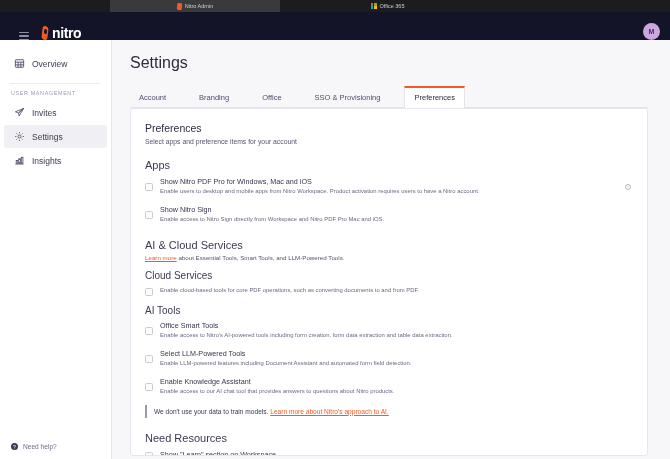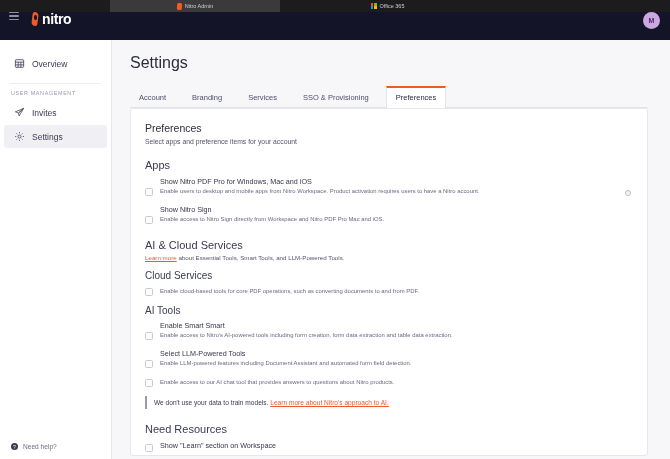--- a/index.html
+++ b/index.html
@@ -51,22 +51,22 @@
   .ms-a { background: #f25022; }
   .ms-b { background: #7fba00; }
   .ms-c { background: #00a4ef; }
   .ms-d { background: #ffb900; }
 
   
   .appbar {
     height: 28px;
     background: #141428;
     display: flex;
-    align-items: flex-start;
-    padding: 0 10px 0 9px;
+    align-items: flex-end;
+    padding: 0 10px 0 19px;
   }
   .hamburger {
     width: 10px; height: 8px;
     display: flex; flex-direction: column; justify-content: space-between;
     cursor: pointer;
   }
   .hamburger span { display: block; height: 1.4px; background: #8f8fa3; border-radius: 1px; }
   .brand {
     display: flex; align-items: center; gap: 2px;
     margin-left: 12px;
@@ -161,21 +161,21 @@
   }
   .page-title {
     font-size: 16px;
     color: #2c2c3f;
     font-weight: normal;
     margin-bottom: 13px;
   }
   .tabs {
     display: flex;
     align-items: flex-end;
-    gap: 8px;
+    gap: 15px;
     border-bottom: 1px solid #e3e3ea;
     margin-bottom: 0;
   }
   .tab {
     font-size: 7.5px;
     color: #4e4e68;
     padding: 5px 9px 5px 9px;
     cursor: pointer;
     border-top: 2px solid transparent;
     background: transparent;
@@ -227,21 +227,21 @@
     margin: 8px 0 5px 0;
   }
   .link {
     color: #f05a28;
     text-decoration: underline;
     cursor: pointer;
   }
 
   .opt {
     display: flex;
-    align-items: flex-end;
+    align-items: center;
     gap: 7px;
     margin-bottom: 9px;
     position: relative;
   }
   .cbx {
     width: 8px; height: 8px;
     border: 1px solid #c9c9d4;
     border-radius: 1.5px;
     background: #fcfcfd;
     flex: none;
@@ -350,35 +350,46 @@
     <div class="nav-item active">
       <span class="nav-ico">
         <svg viewBox="0 0 16 16" fill="none" stroke="currentColor" stroke-width="1.2">
           <circle cx="8" cy="8" r="2.2"></circle>
           <path d="M8 1.5v1.8M8 12.7v1.8M1.5 8h1.8M12.7 8h1.8M3.5 3.5l1.3 1.3M11.2 11.2l1.3 1.3M12.5 3.5l-1.3 1.3M4.8 11.2l-1.3 1.3"></path>
         </svg>
       </span>
       <span>Settings</span>
     </div>
 
+    <div class="nav-item">
+      <span class="nav-ico">
+        <svg viewBox="0 0 16 16" fill="none" stroke="currentColor" stroke-width="1.2">
+          <path d="M2 13.2h12"></path>
+            <rect x="3.2" y="8" width="2.4" height="4"></rect>
+          <rect x="6.9" y="5.5" width="2.4" height="6.5"></rect>
+            <rect x="10.6" y="3.3" width="2.4" height="8.7"></rect>
+        </svg>
+      </span>
+      <span>Insights</span>
+    </div>
 
     <div class="sidebar-foot">
       <span class="help-dot">?</span>
       <span>Need help?</span>
     </div>
   </div>
 
   <div class="main">
 
     <div class="page-title">Settings</div>
 
     <div class="tabs">
       <div class="tab">Account</div>
       <div class="tab">Branding</div>
-      <div class="tab">Services</div>
+      <div class="tab">Office</div>
       <div class="tab">SSO &amp; Provisioning</div>
       <div class="tab active">Preferences</div>
     </div>
 
     <div class="card">
 
       <div class="card-title">Preferences</div>
       <div class="card-sub">Select apps and preference items for your account</div>
 
       <div class="sec-title">Apps</div>
@@ -414,36 +425,37 @@
         <span class="opt-body">
           <span class="opt-desc" style="display:block">Enable cloud-based tools for core PDF operations, such as converting documents to and from PDF.</span>
         </span>
       </div>
 
       <div class="sec-sub">AI Tools</div>
 
       <div class="opt">
         <span class="cbx"></span>
         <span class="opt-body">
-          <span class="opt-label" style="display:block">Enable Smart Smart</span>
+          <span class="opt-label" style="display:block">Office Smart Tools</span>
           <span class="opt-desc" style="display:block">Enable access to Nitro's AI-powered tools including form creation, form data extraction and table data extraction.</span>
         </span>
       </div>
 
       <div class="opt">
         <span class="cbx"></span>
         <span class="opt-body">
           <span class="opt-label" style="display:block">Select LLM-Powered Tools</span>
           <span class="opt-desc" style="display:block">Enable LLM-powered features including Document Assistant and automated form field detection.</span>
         </span>
       </div>
 
       <div class="opt">
         <span class="cbx"></span>
         <span class="opt-body">
+          <span class="opt-label" style="display:block">Enable Knowledge Assistant</span>
           <span class="opt-desc" style="display:block">Enable access to our AI chat tool that provides answers to questions about Nitro products.</span>
         </span>
       </div>
 
       <div class="notice">
         <span>We don't use your data to train models. </span><span class="link">Learn more about Nitro's approach to AI.</span>
       </div>
 
       <div class="sec-title">Need Resources</div>
 

